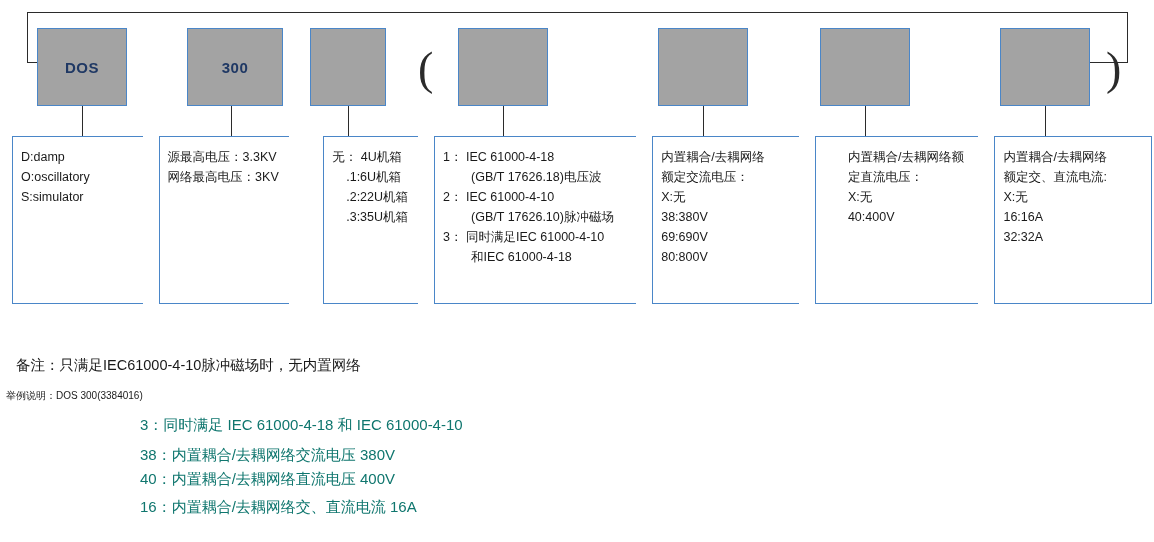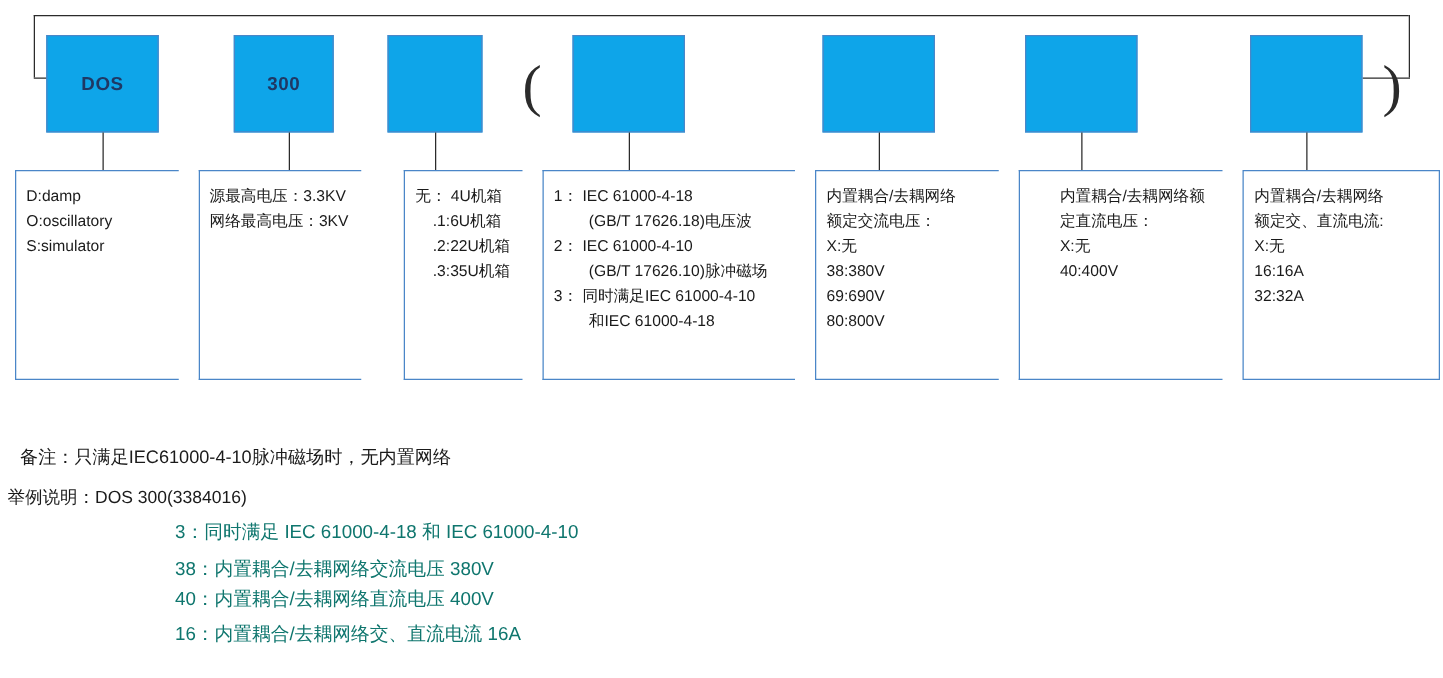--- a/index.html
+++ b/index.html
@@ -16,21 +16,21 @@
     width: 1154px;
     height: 542px;
     overflow: hidden;
     background: #ffffff;
   }
 
   
   .code-box {
     position: absolute;
     border: 1px solid #4a86c8;
-    background: #0ea5e9;
+    background: #a3a3a3;
     box-sizing: border-box;
     display: flex;
     align-items: center;
     justify-content: center;
     font-size: 15px;
     color: #1f3864;
     font-weight: 600;
     letter-spacing: 0.5px;
   }
 
@@ -86,21 +86,21 @@
   .indent2 { padding-left: 28px; }
 
   
   .note {
     position: absolute;
     font-size: 14.5px;
     color: #1a1a1a;
   }
   .example-title {
     position: absolute;
-    font-size: 14px;
+    font-size: 10px;
     color: #1a1a1a;
   }
   .example-line {
     position: absolute;
     font-size: 15px;
     color: #0f766e;
   }
 </style>
 </head>
 <body>
@@ -109,21 +109,21 @@
 
   <div class="hline" style="left:27px; top:12px; width:1100px;"></div>
 
   <div class="vline" style="left:27px;  top:12px; height:50px;"></div>
   <div class="hline" style="left:27px; top:62px; width:11px;"></div>
 
   <div class="vline" style="left:1127px; top:12px; height:50px;"></div>
   <div class="hline" style="left:1090px; top:62px; width:38px;"></div>
 
   <div class="code-box" style="left:37px; top:28px; width:90px; height:78px;">DOS</div>
-  <div class="code-box" style="left:187px; top:28px; width:80px; height:78px;">300</div>
+  <div class="code-box" style="left:187px; top:28px; width:96px; height:78px;">300</div>
   <div class="code-box" style="left:310px; top:28px; width:76px; height:78px;"></div>
   <div class="code-box" style="left:458px; top:28px; width:90px; height:78px;"></div>
   <div class="code-box" style="left:658px; top:28px; width:90px; height:78px;"></div>
   <div class="code-box" style="left:820px; top:28px; width:90px; height:78px;"></div>
   <div class="code-box" style="left:1000px; top:28px; width:90px; height:78px;"></div>
 
   <div class="paren" style="left:418px; top:46px;">(</div>
   <div class="paren" style="left:1106px; top:46px;">)</div>
 
   <div class="vline" style="left:82px;  top:106px; height:30px;"></div>

